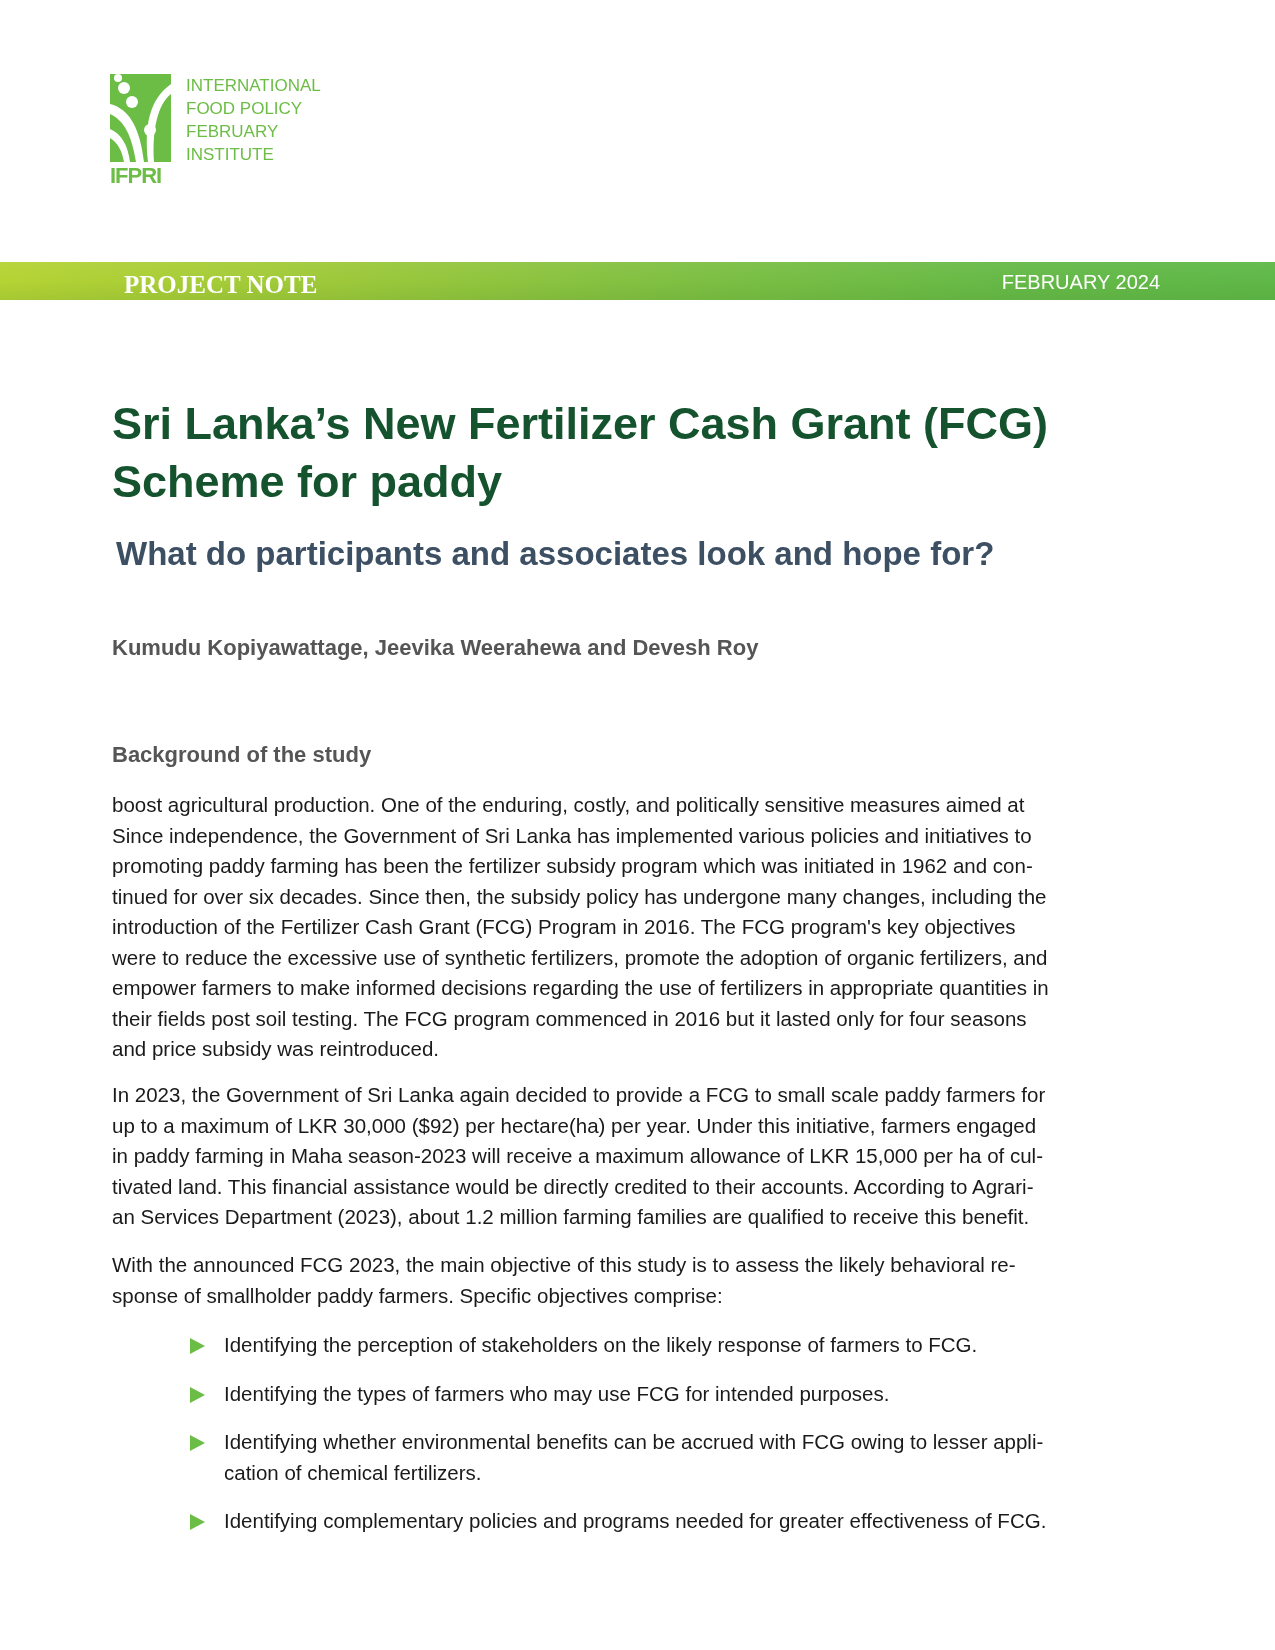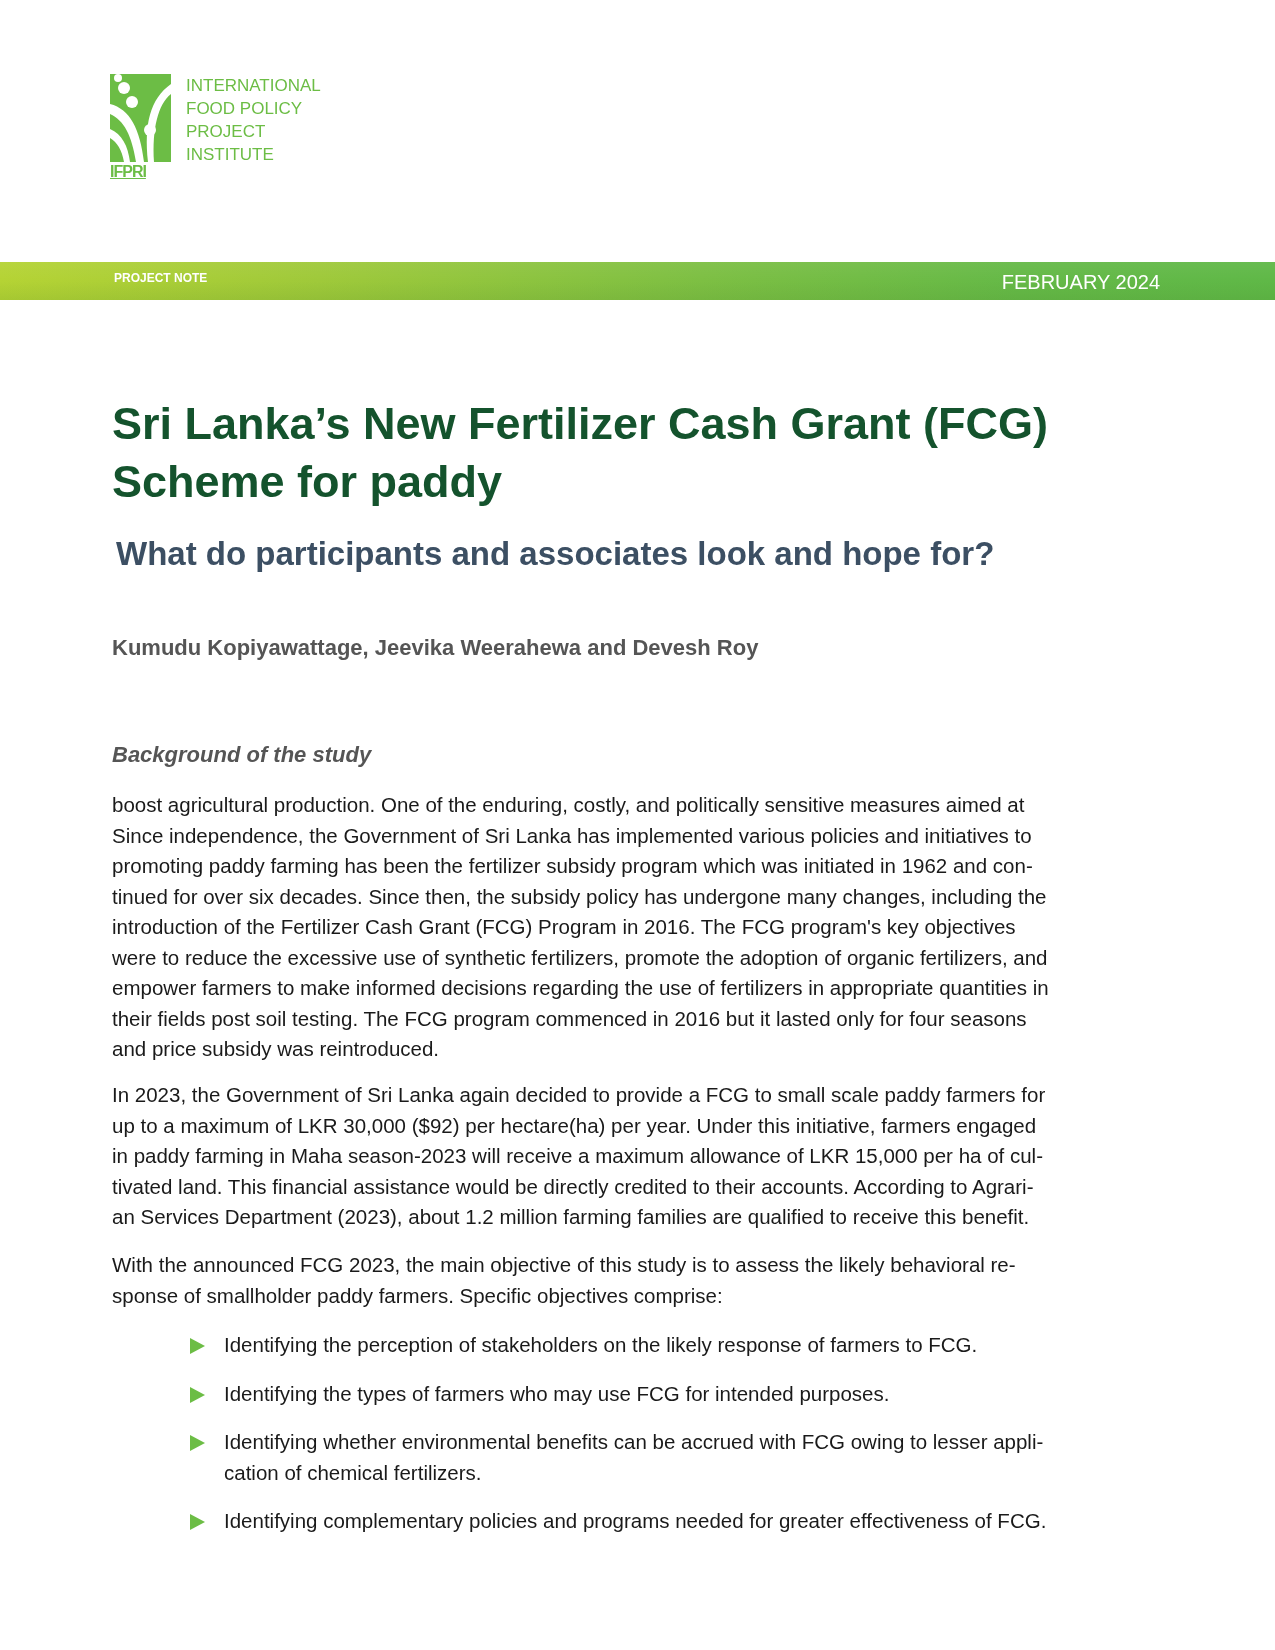--- a/index.html
+++ b/index.html
@@ -1,36 +1,36 @@
 <!DOCTYPE html>
 <html><head>
 <meta charset="utf-8">
 <style>
   html, body { margin: 0; padding: 0; background: #ffffff; }
   body { width: 1275px; height: 1650px; position: relative; overflow: hidden;
          font-family: "Liberation Sans", sans-serif; color: #1a1a1a; }
 
   .logo { position: absolute; left: 110px; top: 74px; width: 240px; height: 118px; }
   .logo-mark { position: absolute; left: 0; top: 0; width: 61px; height: 88px; background: #6cbd45; overflow: hidden; }
-  .logo-acronym { position: absolute; left: 0; top: 89px; font-weight: bold; font-size: 16px; color: #6cbd45; letter-spacing: -1px; text-decoration: underline; }
+  .logo-acronym { position: absolute; left: 0; top: 89px; font-weight: bold; font-size: 22px; color: #6cbd45; letter-spacing: -1px; }
   .logo-text { position: absolute; left: 76px; top: 0px; font-size: 17px; line-height: 23px; color: #6cbd45; }
   .logo-text div { white-space: nowrap; }
 
   .band { position: absolute; left: 0; top: 262px; width: 1275px; height: 38px;
           background: linear-gradient(to right, #b5d334 0%, #9fc93a 25%, #7dbf43 55%, #65b947 80%, #5fb847 100%); }
   .band-shade { position:absolute; left:0; top:0; width:100%; height:100%;
           background: linear-gradient(to bottom, rgba(255,255,255,0.05) 0%, rgba(0,0,0,0) 50%, rgba(60,120,30,0.12) 100%); }
-  .band-left { position: absolute; left: 114px; top: 9px; color: #fff; font-weight: bold; font-size: 12px; }
+  .band-left { position: absolute; left: 124px; top: 9px; color: #fff; font-weight: bold; font-size: 25px; font-family: Liberation Serif, serif; }
   .band-right { position: absolute; right: 115px; top: 9px; color: #fff; font-size: 20px; }
 
   .title { position: absolute; left: 112px; top: 395px; width: 1080px; font-size: 45px; font-weight: bold;
            color: #14532d; line-height: 58px; }
   .subtitle { position: absolute; left: 112px; top: 531px; font-size: 33px; font-weight: bold; color: #3c4f63; }
   .authors { position: absolute; left: 112px; top: 635px; font-size: 22px; font-weight: bold; color: #555555; }
-  .section-heading { position: absolute; left: 112px; top: 742px; font-size: 22px; font-weight: bold; font-style: italic; color: #555555; text-align: right; }
+  .section-heading { position: absolute; left: 112px; top: 742px; font-size: 22px; font-weight: bold; color: #555555; text-align: right; }
 
   .body-text { position: absolute; left: 112px; width: 1060px; font-size: 20.5px; line-height: 30.5px; color: #1a1a1a; }
   .p1 { top: 790px; }
   .p2 { top: 1080px; }
   .p3 { top: 1250px; }
   .body-text .ln { display: block; white-space: nowrap; }
 
   .bullets { position: absolute; left: 188px; top: 1330px; width: 990px; margin: 0; padding: 0; list-style: none; }
   .bullet { position: relative; padding-left: 36px; font-size: 20.5px; line-height: 30.5px; margin-bottom: 18px; }
   .bullet .ln { display: block; white-space: nowrap; }
@@ -50,21 +50,21 @@
       <circle cx="14" cy="14" r="6" fill="#ffffff"></circle>
       <circle cx="22" cy="28" r="6" fill="#ffffff"></circle>
       <circle cx="40" cy="56" r="6" fill="#ffffff"></circle>
       <circle cx="8" cy="4" r="4" fill="#ffffff"></circle>
     </svg>
   </div>
   <div class="logo-acronym">IFPRI</div>
   <div class="logo-text">
     <div>INTERNATIONAL</div>
     <div>FOOD POLICY</div>
-    <div>PROJECT</div>
+    <div>FEBRUARY</div>
     <div>INSTITUTE</div>
   </div>
 </div>
 
 <div class="band">
   <div class="band-shade"></div>
   <div class="band-left">PROJECT NOTE</div>
   <div class="band-right">FEBRUARY 2024</div>
 </div>
 

